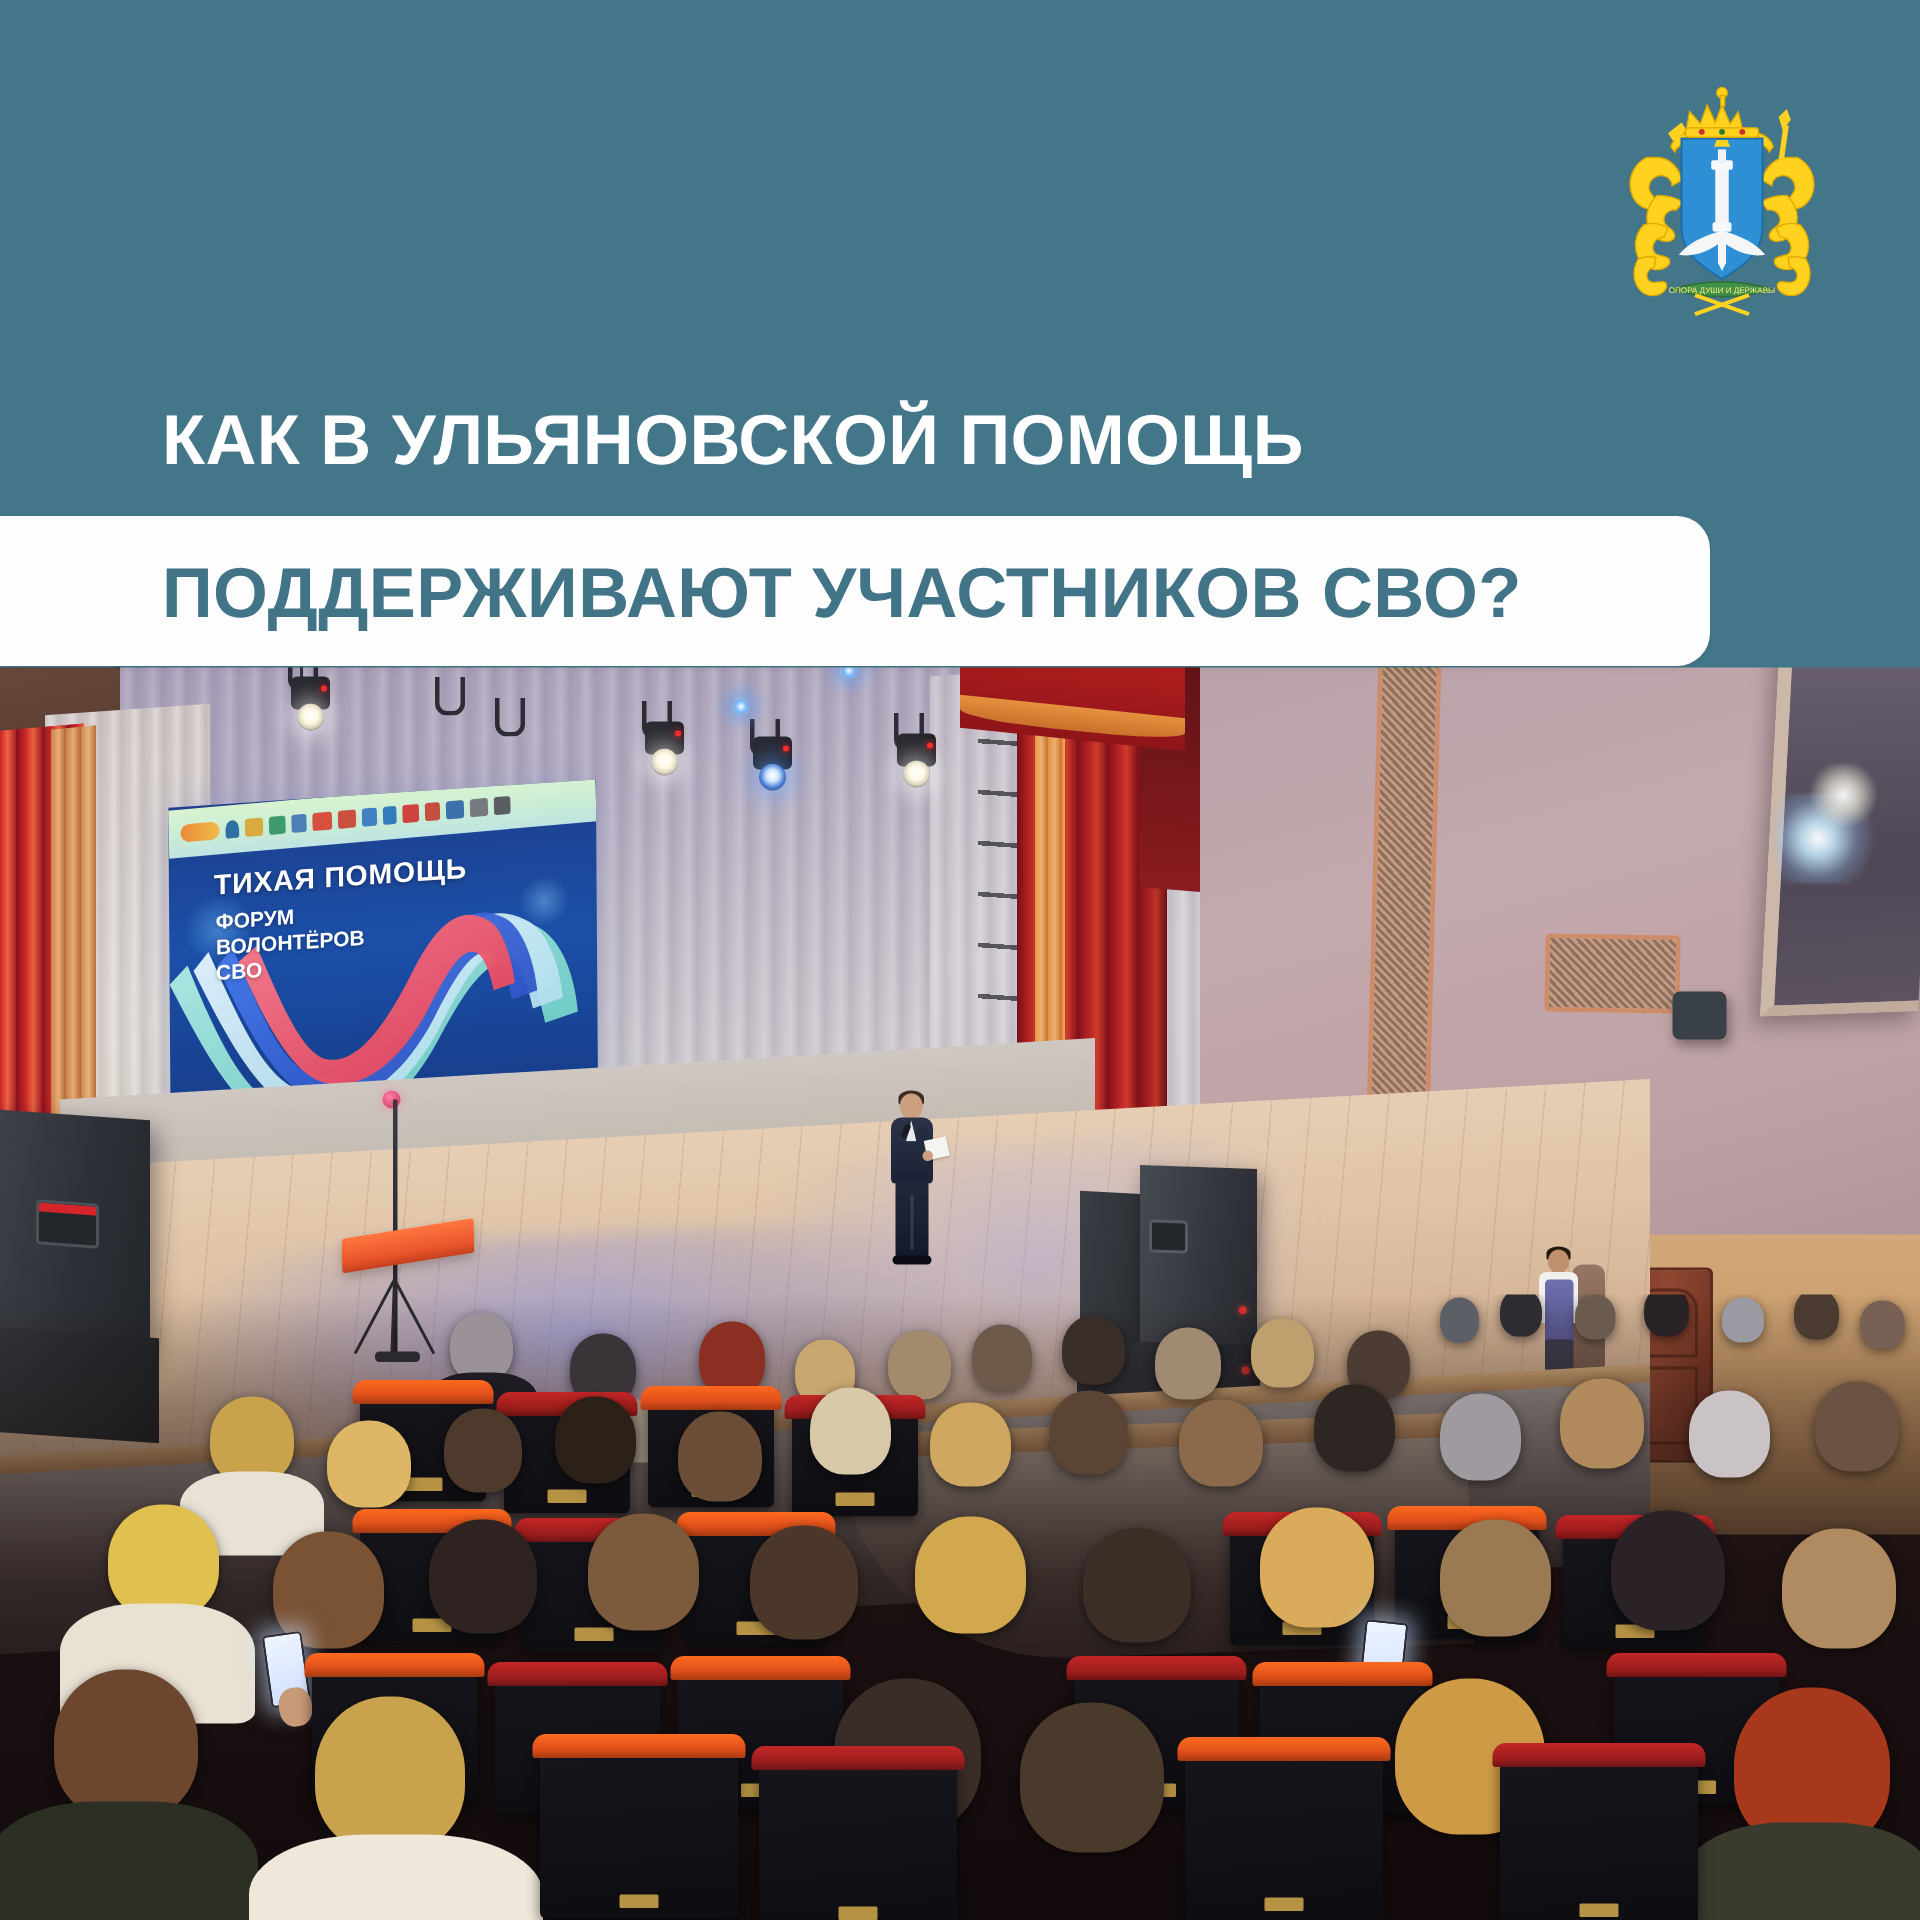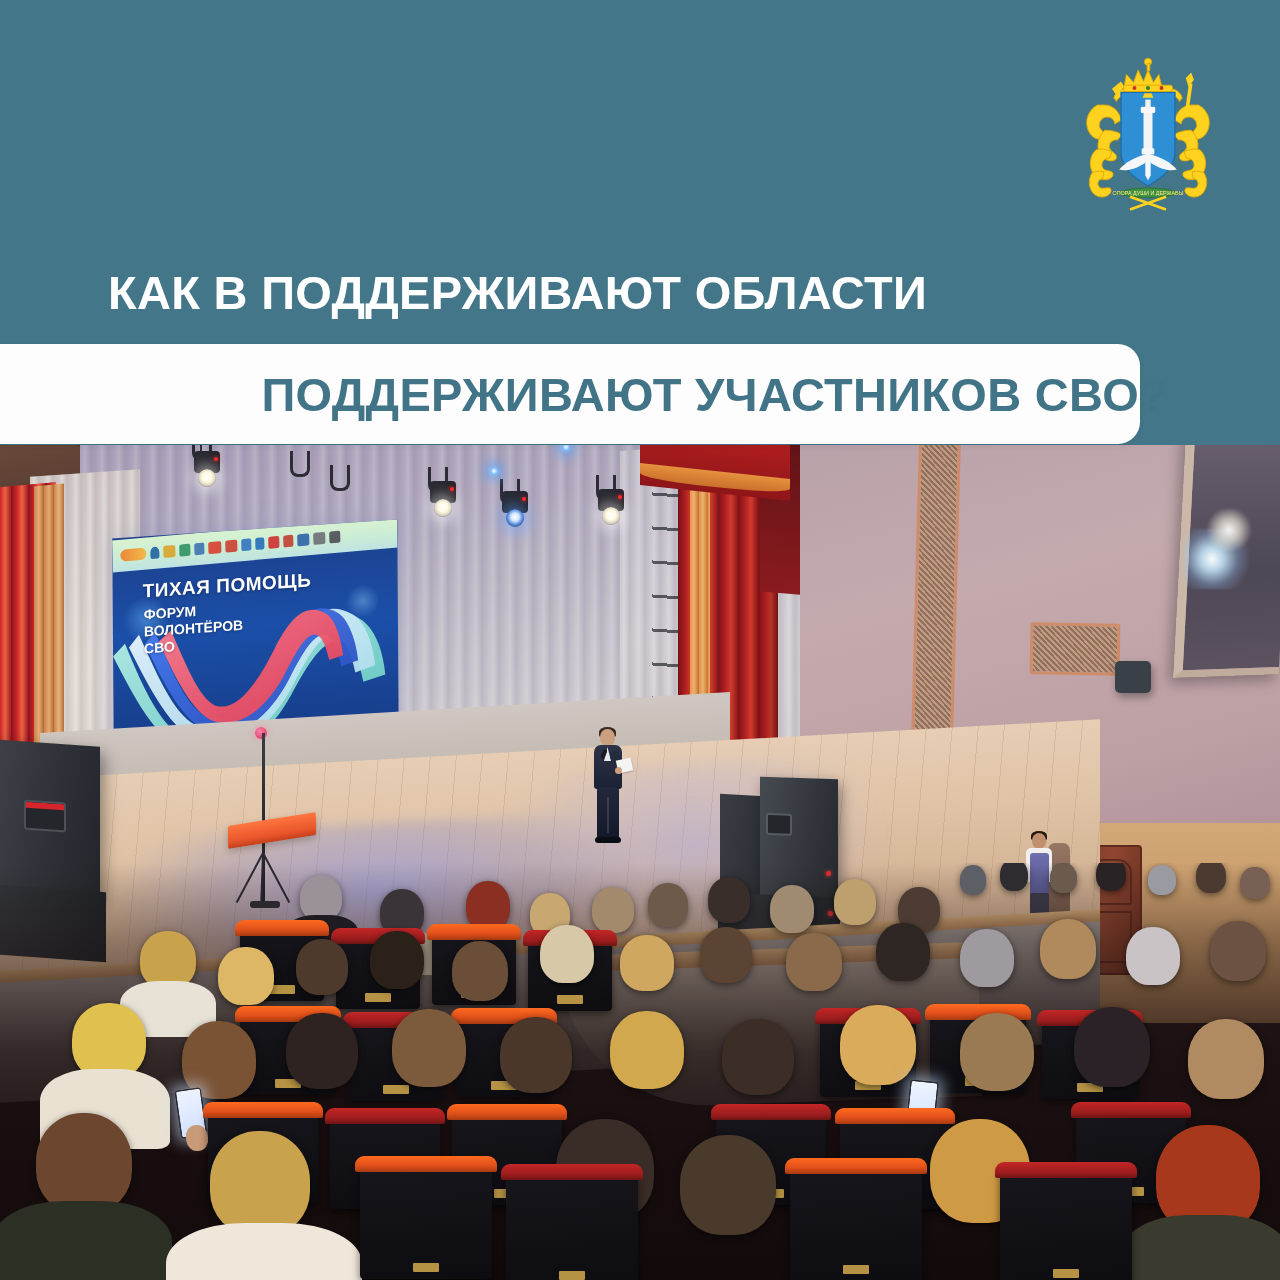--- a/index.html
+++ b/index.html
@@ -41,21 +41,20 @@
     z-index:24;
     box-shadow:0 2px 6px rgba(0,0,0,0.06);
   }
   .headline2 {
     position:absolute; left:108px; top:360px; width:1060px; height:70px;
     z-index:26;
     color:#427487;
     font-size:47px; font-weight:bold; letter-spacing:0.3px;
     line-height:70px; white-space:nowrap;
     font-family:"Liberation Sans", sans-serif;
-    text-align:right;
   }
 
   
   .photo {
     position:absolute; left:0; top:433px; width:1280px; height:847px;
     overflow:hidden; z-index:2;
     background:#2a1f22;
   }
 
   
@@ -580,21 +579,21 @@
       <circle cx="100" cy="51" r="2.2" fill="#2e7d32"></circle>
       <circle cx="115" cy="51" r="2.2" fill="#c9302c"></circle>
 
       <path d="M62 168 q38 -12 76 0 q-38 10 -76 0 z" fill="#3f9145" stroke="#2c6e31" stroke-width="1"></path>
       <text x="100" y="170" font-size="6" text-anchor="middle" fill="#ffe98a" font-family="Liberation Sans, sans-serif">ОПОРА ДУШИ И ДЕРЖАВЫ</text>
 
       <path d="M80 172 L120 186 M120 172 L80 186" stroke="#ffd21f" stroke-width="3" fill="none"></path>
     </svg>
   </div>
 
-  <div class="headline1">КАК В ПОДДЕРЖИВАЮТ ОБЛАСТИ</div>
+  <div class="headline1">КАК В УЛЬЯНОВСКОЙ ПОМОЩЬ</div>
 
   <div class="white-box"></div>
   <div class="headline2">ПОДДЕРЖИВАЮТ УЧАСТНИКОВ СВО?</div>
 
   <div class="photo">
 
     <div class="wall-right"></div>
     <div class="wall-right-lower"></div>
     <div class="wall-left-topbeam"></div>
 

